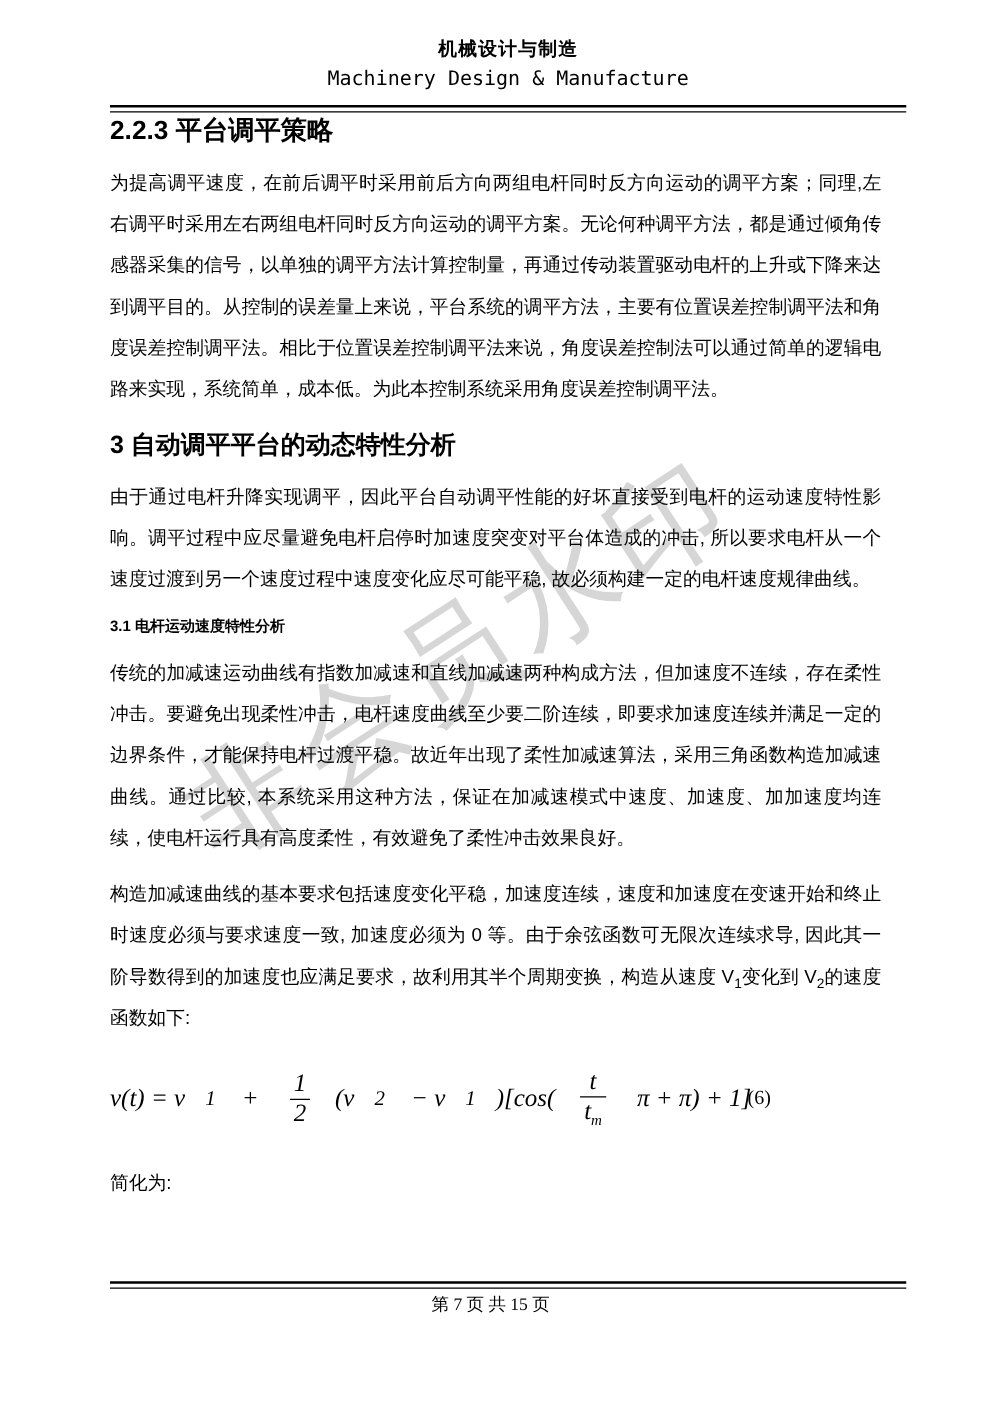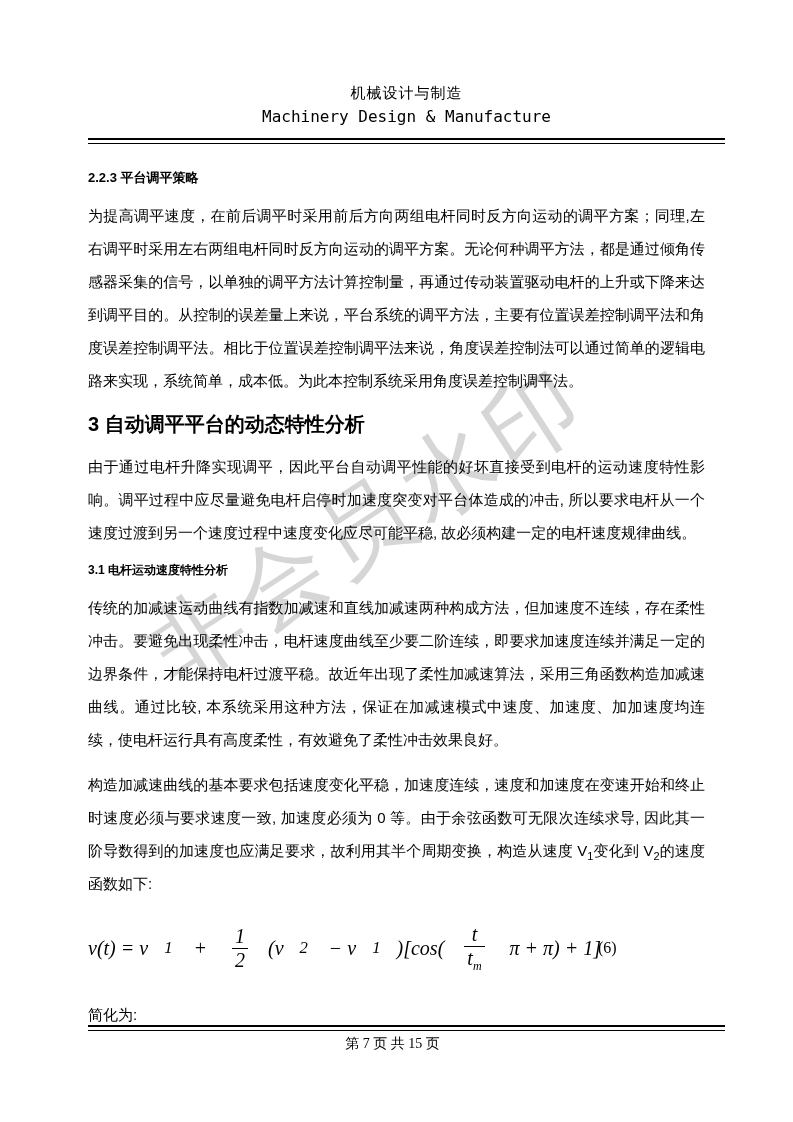--- a/index.html
+++ b/index.html
@@ -7,24 +7,24 @@
     position:relative; width:793px; height:1122px; background:#ffffff;
     font-family:"Liberation Sans", sans-serif; color:#000; overflow:hidden;
   }
   .watermark {
     position:absolute; left:158px; top:600px; z-index:1;
     transform:rotate(-33deg); transform-origin:left center;
     font-size:92px; letter-spacing:8px; color:#d6d6d6;
     white-space:nowrap; user-select:none;
   }
   .content { position:absolute; left:88px; top:0; width:637px; z-index:2; }
-  .journal-cn { margin-top:84px; text-align:center; font-size:15px; font-weight:normal; letter-spacing:1px; }
+  .journal-cn { margin-top:30px; text-align:center; font-size:15px; font-weight:bold; letter-spacing:1px; }
   .journal-en { margin-top:4px; text-align:center; font-size:16px; font-family:"DejaVu Sans Mono", monospace; }
   .rule-double-top { margin-top:12px; height:3px; border-top:2px solid #000; border-bottom:1px solid #000; }
-  .h-sub { margin-top:25px; font-size:13px; font-weight:600; }
+  .h-sub { margin-top:0; font-size:21px; font-weight:600; }
   .para { margin-top:12px; width:617px; font-size:15px; line-height:33px; text-align:justify; }
   .h-main { margin-top:14px; font-size:20px; font-weight:bold; }
   .h-sub2 { margin-top:13px; font-size:12px; font-weight:600; }
   sub.vsub { font-size:11px; line-height:0; }
   .formula-row {
     position:relative; margin-top:18px; height:60px; width:617px;
     display:flex; align-items:center;
     font-family:"Liberation Serif", serif; font-style:italic; font-size:20px;gap:16px;
   }
   .formula-row .piece { white-space:pre; }

